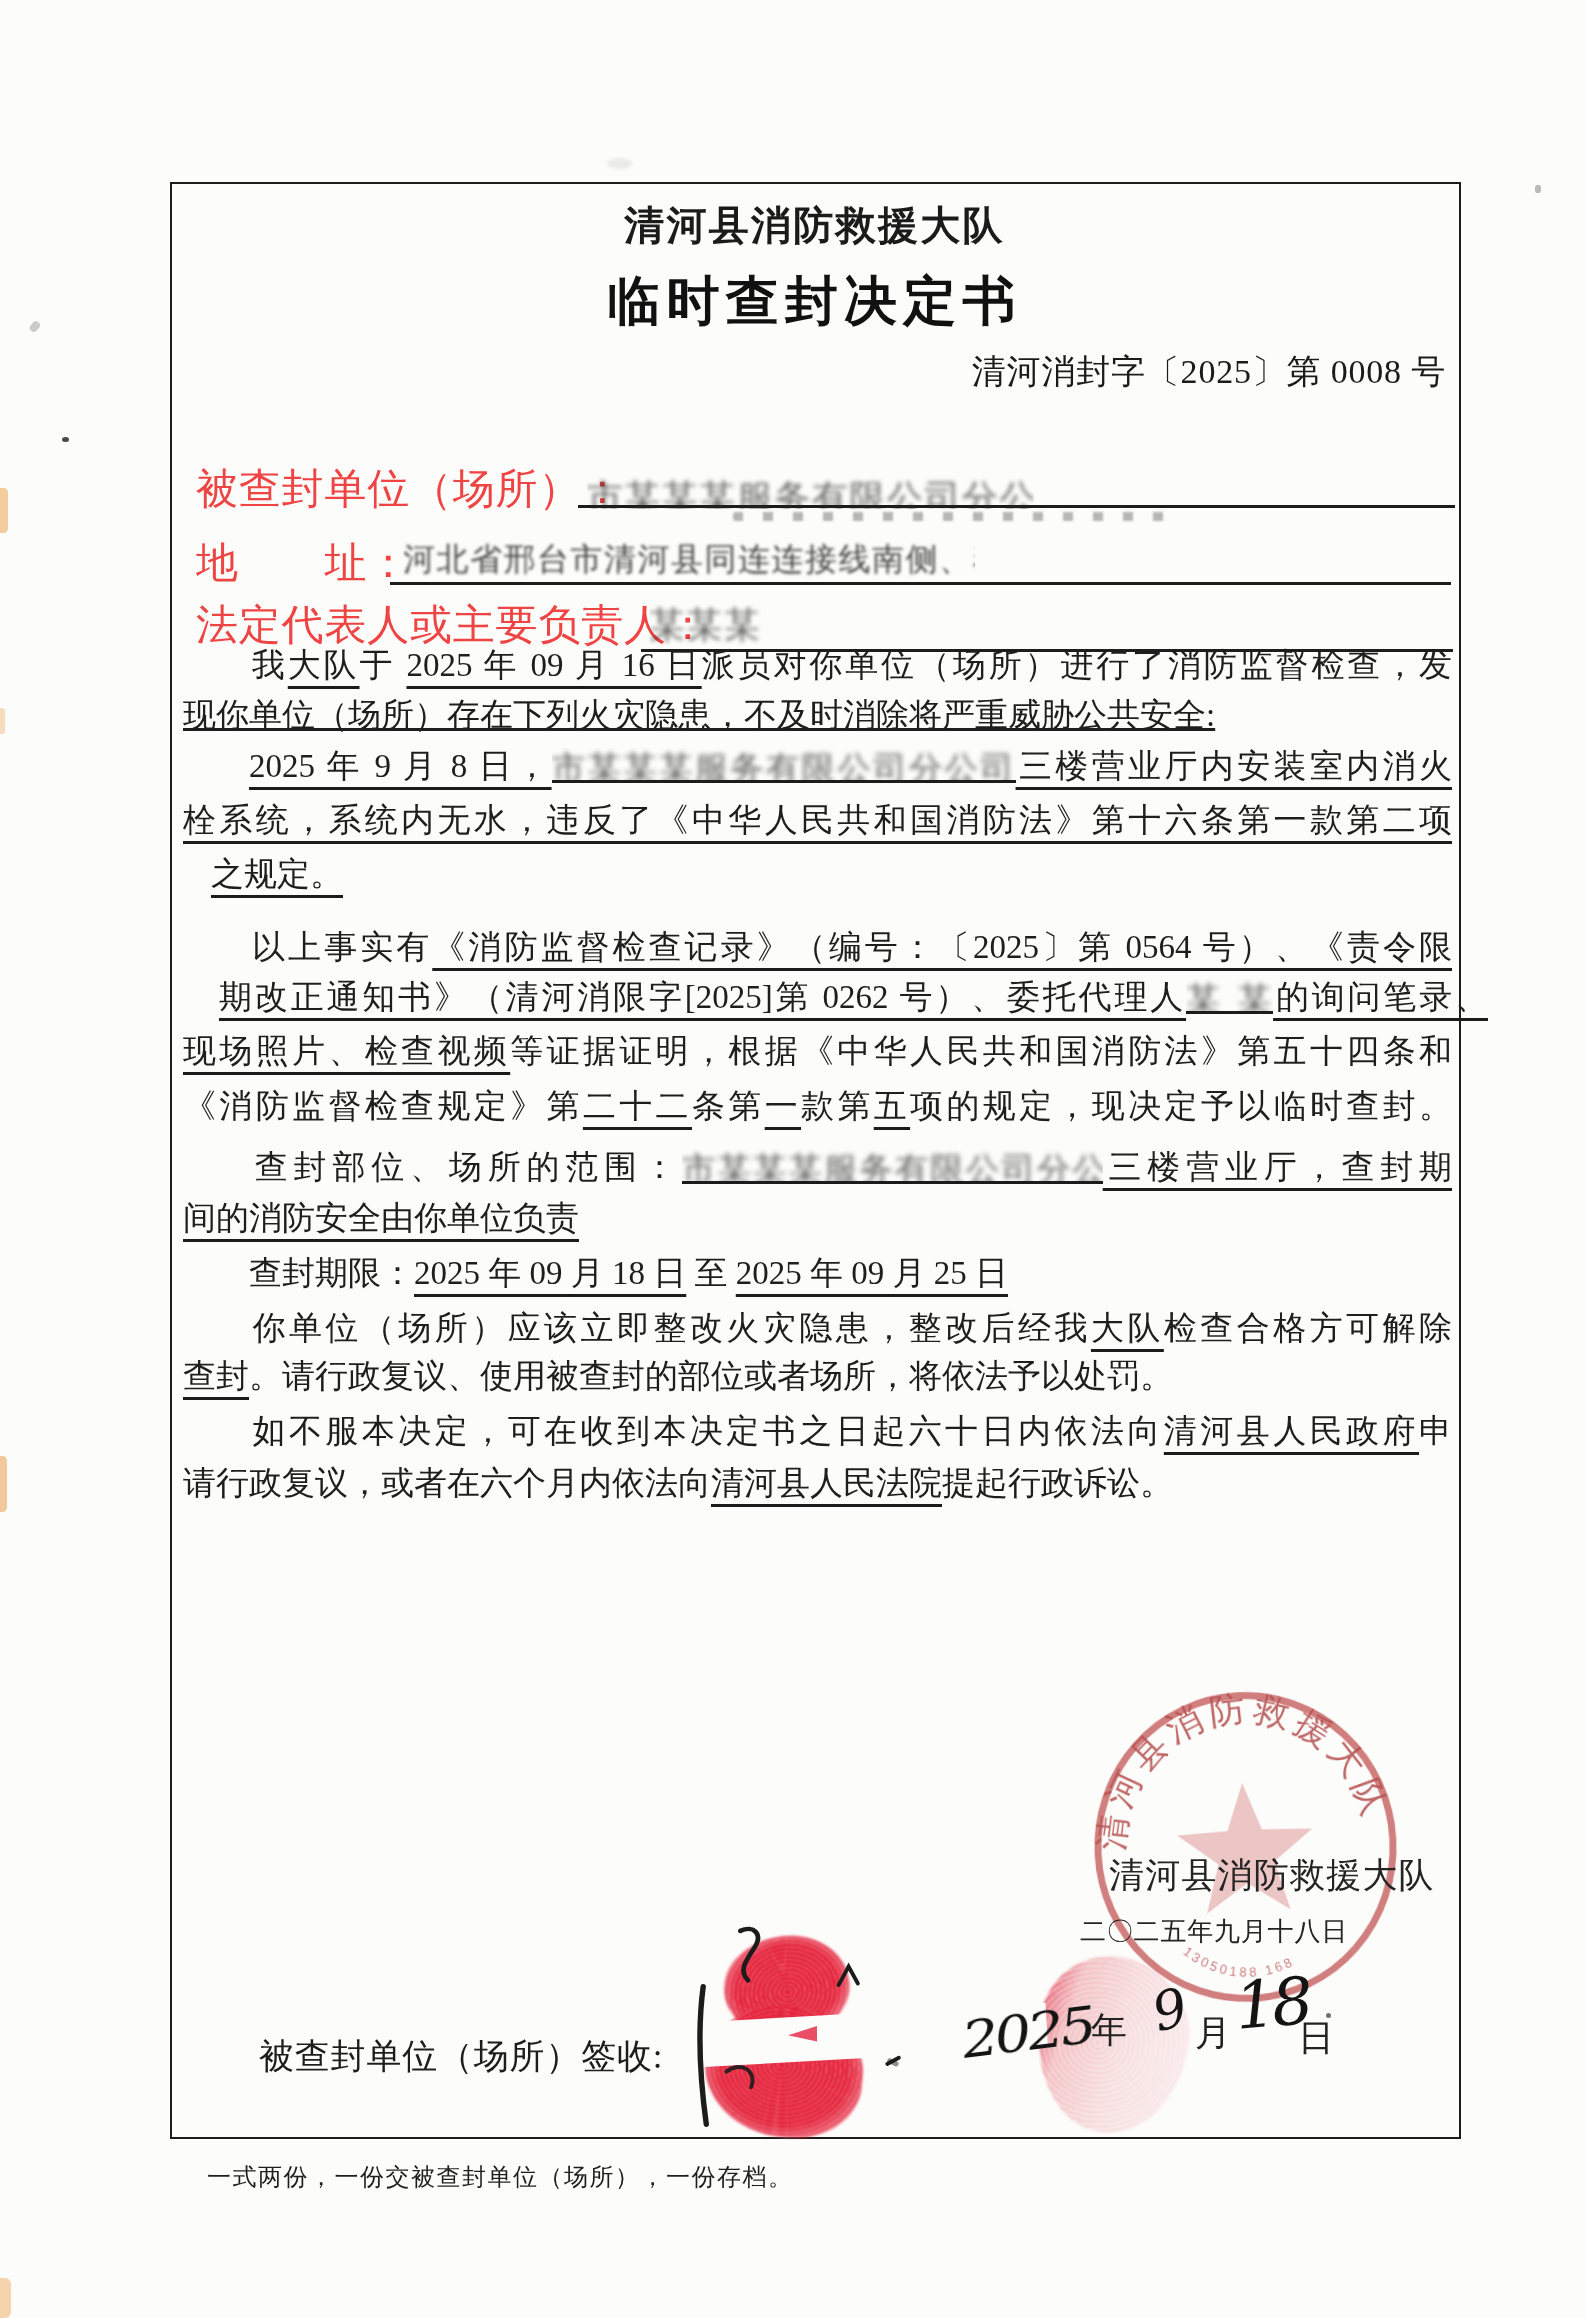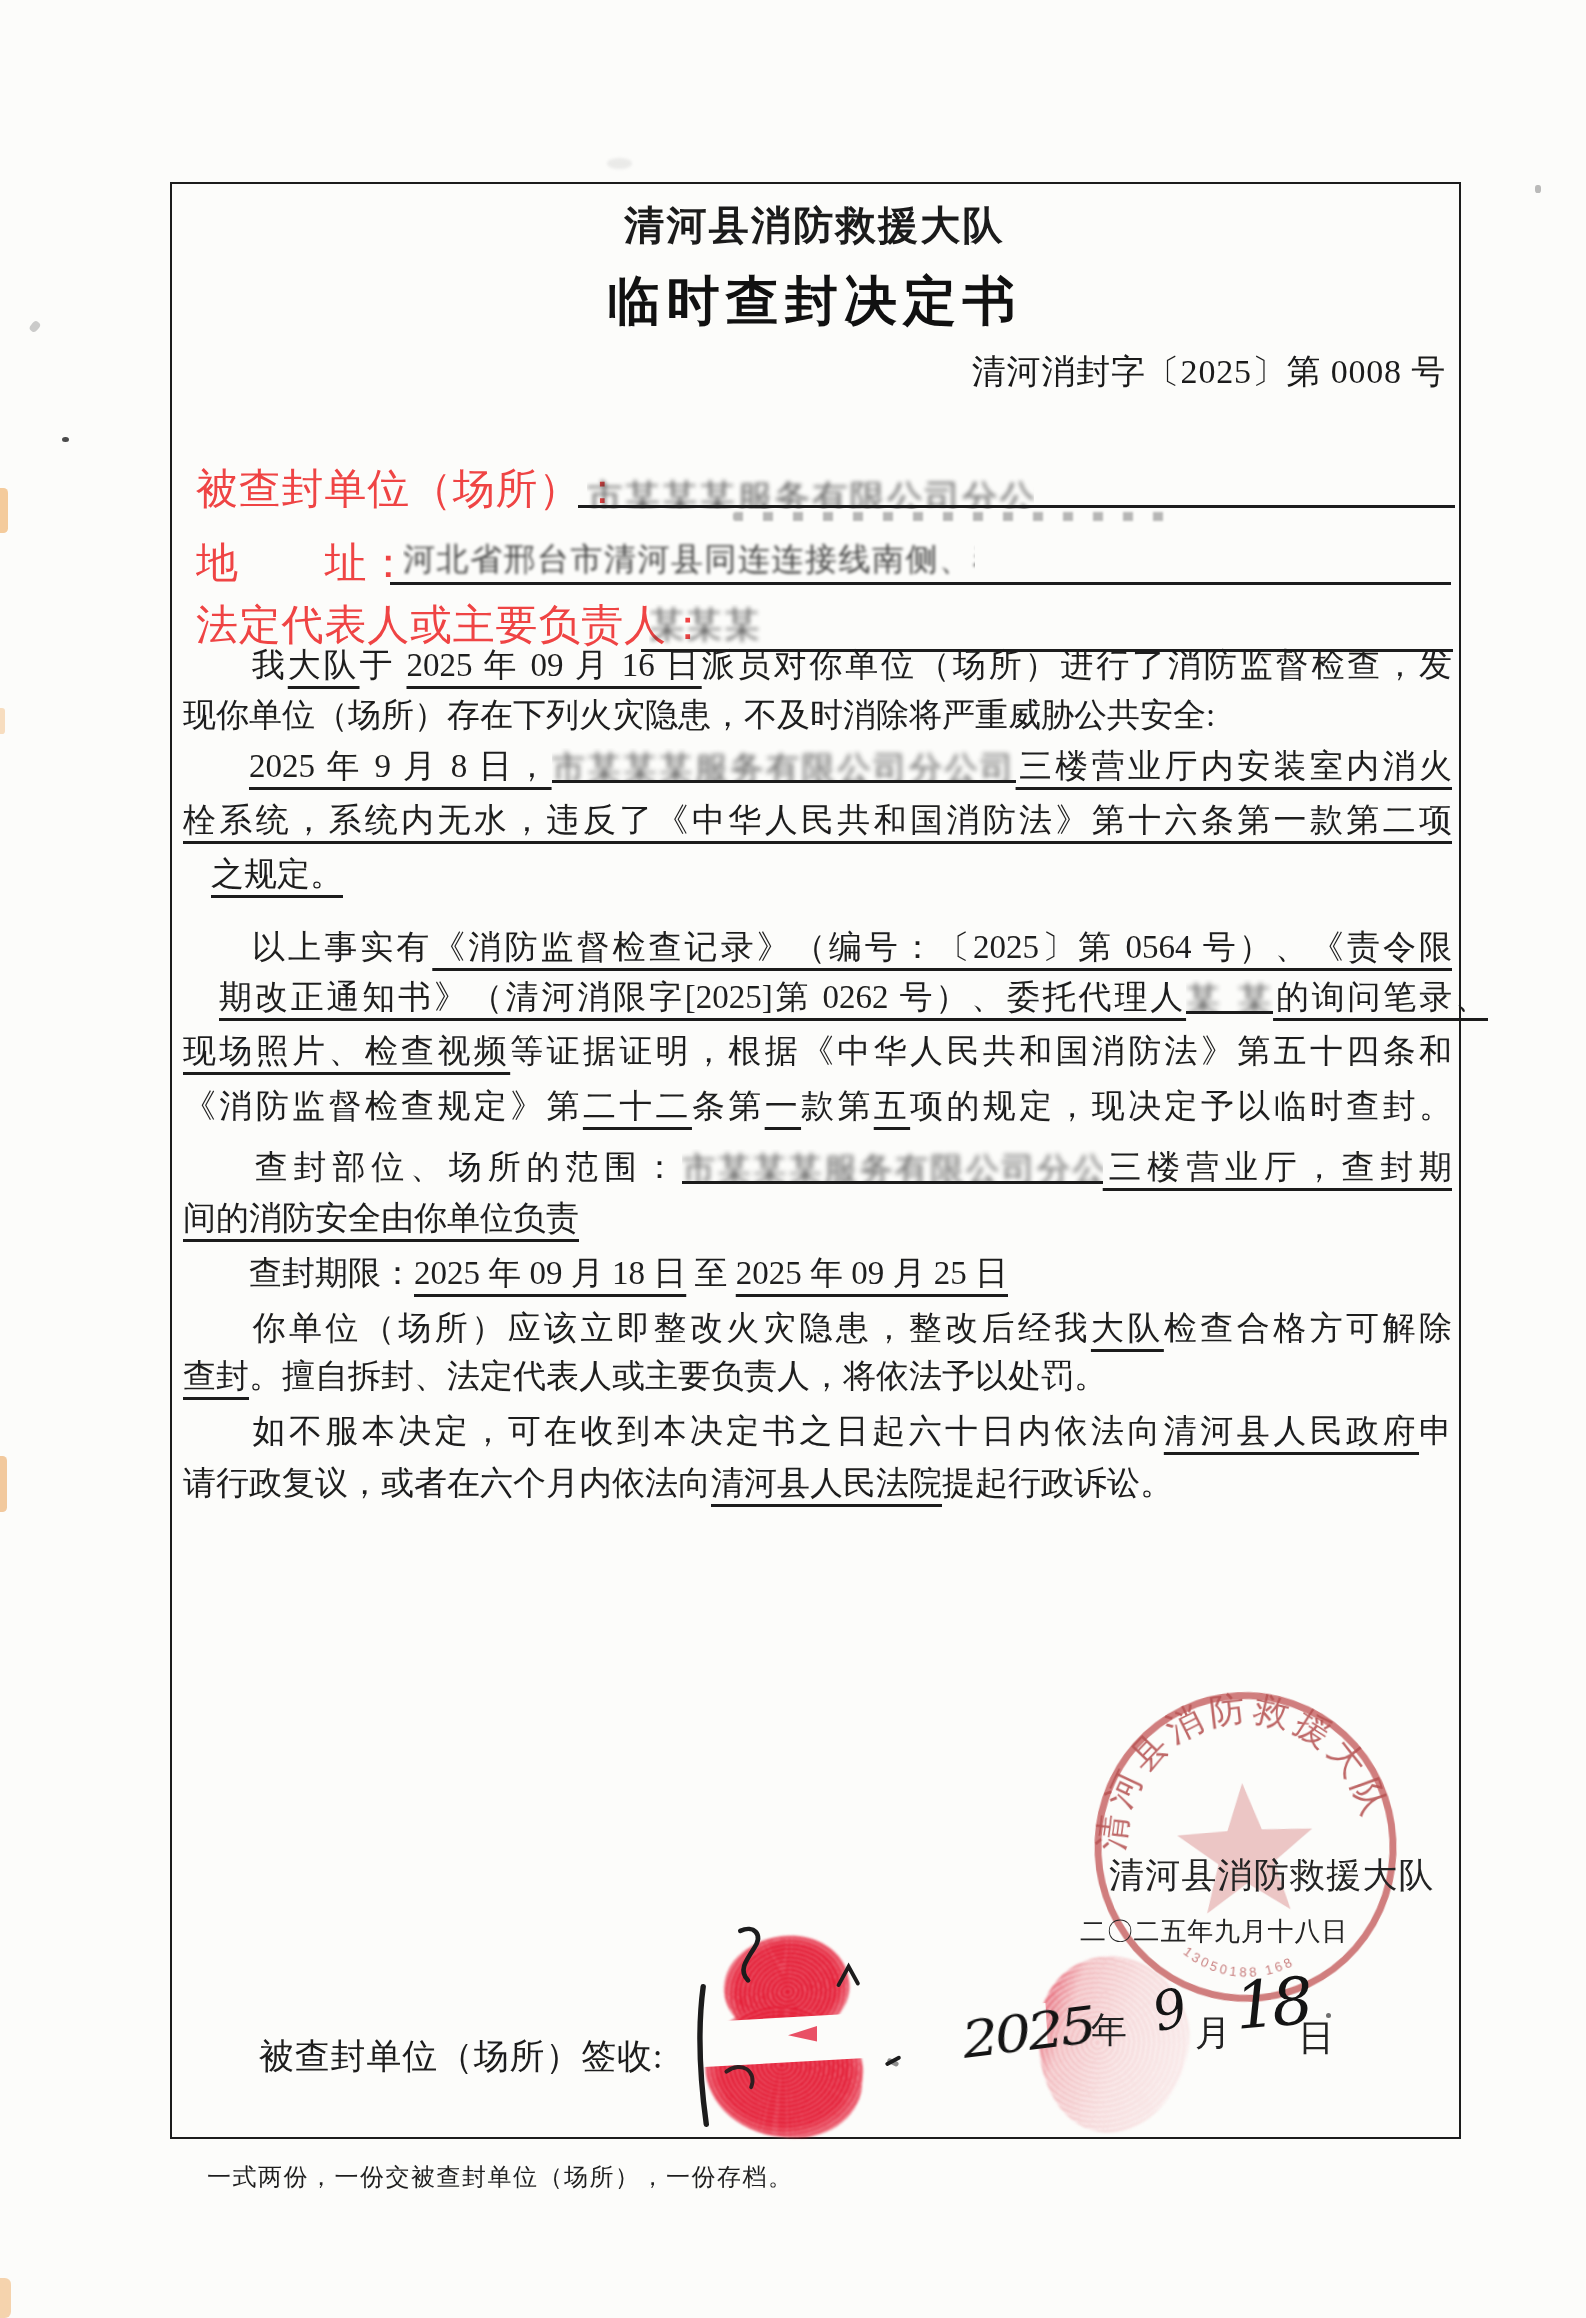--- a/index.html
+++ b/index.html
@@ -137,33 +137,33 @@
 <div class="ghost-dashes"></div>
 
 <div class="flabel" style="left:196px;top:597px">法定代表人或主要负责人：</div>
 <div class="uline" style="left:641px;top:649px;width:812px"></div>
 <div class="fsmudge" style="left:649px;top:604px;width:116px;height:43px">
   <i class="smear" style="filter:blur(2.3px);opacity:.7;margin-top:3.1px">某某某</i>
 </div>
 
 <div id="body-lines">
     <div class="bline fill" style="top: 643px;"><span class="ind"></span><span>我</span><span class="u">大队</span><span>于 </span><span class="u">2025 年 09 月 16 日</span><span>派员对你单位（场所）进行了消防监督检查，发</span></div>
-    <div class="bline" style="top: 693px;"><span>现你单位（场所）存在下列火灾隐患，不及时消除将严重威胁公共安全:</span></div>
+    <div class="bline" style="top: 693px; text-decoration: underline;"><span>现你单位（场所）存在下列火灾隐患，不及时消除将严重威胁公共安全:</span></div>
     <div class="bline fill" style="top: 744px;"><span class="ind"></span><span class="u">2025 年 9 月 8 日，</span><span class="smudge sm-u" style="width: 464px;"><i class="smear">市某某某服务有限公司分公司</i></span><span class="u">三楼营业厅内安装室内消火</span></div>
     <div class="bline fill" style="top: 798px;"><span class="u">栓系统，系统内无水，违反了《中华人民共和国消防法》第十六条第一款第二项</span></div>
     <div class="bline" style="top: 852px; margin-left: 28px;"><span class="u">之规定。</span></div>
     <div class="bline fill" style="top: 925px;"><span class="ind"></span><span>以上事实有</span><span class="u">《消防监督检查记录》（编号：〔2025〕第 0564 号）、《责令限</span></div>
     <div class="bline fill" style="top: 975px; margin-left: 36px;"><span class="u">期改正通知书》（清河消限字[2025]第 0262 号）、委托代理人</span><span class="smudge sm-u" style="width: 87px;"><i class="smear">某某</i></span><span class="u">的询问笔录、</span></div>
     <div class="bline fill" style="top: 1029px;"><span class="u">现场照片、检查视频</span><span>等证据证明，根据《中华人民共和国消防法》第五十四条和</span></div>
     <div class="bline fill" style="top: 1084px;"><span>《消防监督检查规定》第</span><span class="u">二十二</span><span>条第</span><span class="u">一</span><span>款第</span><span class="u">五</span><span>项的规定，现决定予以临时查封。</span></div>
     <div class="bline fill" style="top: 1145px;"><span class="ind"></span><span>查封部位、场所的范围：</span><span class="smudge sm-u" style="width: 421px;"><i class="smear">市某某某服务有限公司分公司</i></span><span class="u">三楼营业厅，查封期</span></div>
     <div class="bline" style="top: 1196px;"><span class="u">间的消防安全由你单位负责</span></div>
     <div class="bline" style="top: 1251px;"><span class="ind"></span><span>查封期限：</span><span class="u">2025 年 09 月 18 日</span><span> 至 </span><span class="u">2025 年 09 月 25 日</span></div>
     <div class="bline fill" style="top: 1306px;"><span class="ind"></span><span>你单位（场所）应该立即整改火灾隐患，整改后经我</span><span class="u">大队</span><span>检查合格方可解除</span></div>
-    <div class="bline" style="top: 1354px;"><span class="u">查封</span><span>。擅自拆封、法定代表人或主要负责人，将依法予以处罚。</span></div>
+    <div class="bline" style="top: 1354px;"><span class="u">查封</span><span>。请行政复议、使用被查封的部位或者场所，将依法予以处罚。</span></div>
     <div class="bline fill" style="top: 1409px;"><span class="ind"></span><span>如不服本决定，可在收到本决定书之日起六十日内依法向</span><span class="u">清河县人民政府</span><span>申</span></div>
     <div class="bline" style="top: 1461px;"><span>请行政复议，或者在六个月内依法向</span><span class="u">清河县人民法院</span><span>提起行政诉讼。</span></div>
   </div>
 
 <svg class="seal" viewBox="0 0 400 406">
   <defs>
     <path id="arcT" d="M 45 228 A 157 162 0 1 1 355 228" fill="none"></path>
     <path id="arcB" d="M 88 306 A 128 126 0 0 0 312 306" fill="none"></path>
   </defs>
   <ellipse cx="200" cy="203" rx="191" ry="196" fill="none" stroke="#c65f5f" stroke-width="9" opacity="0.8"></ellipse>

